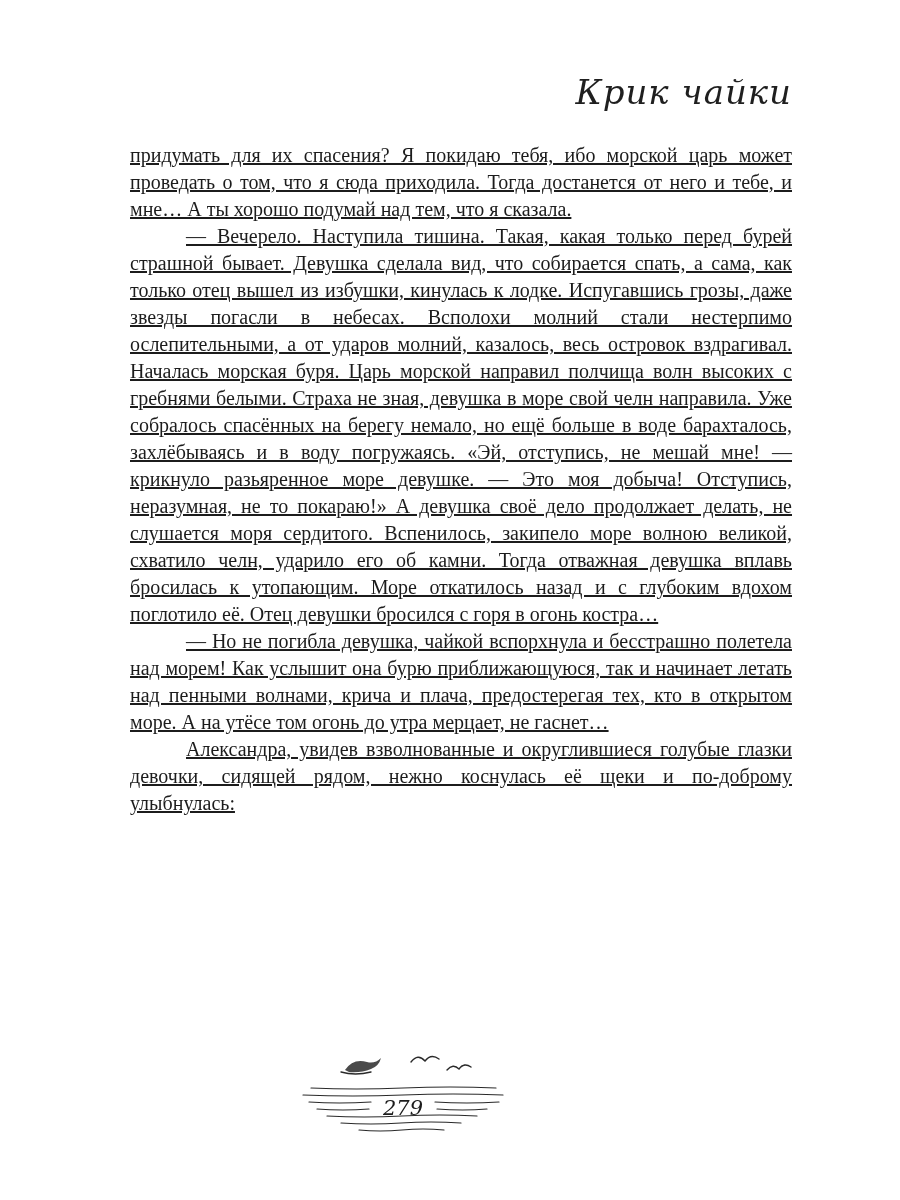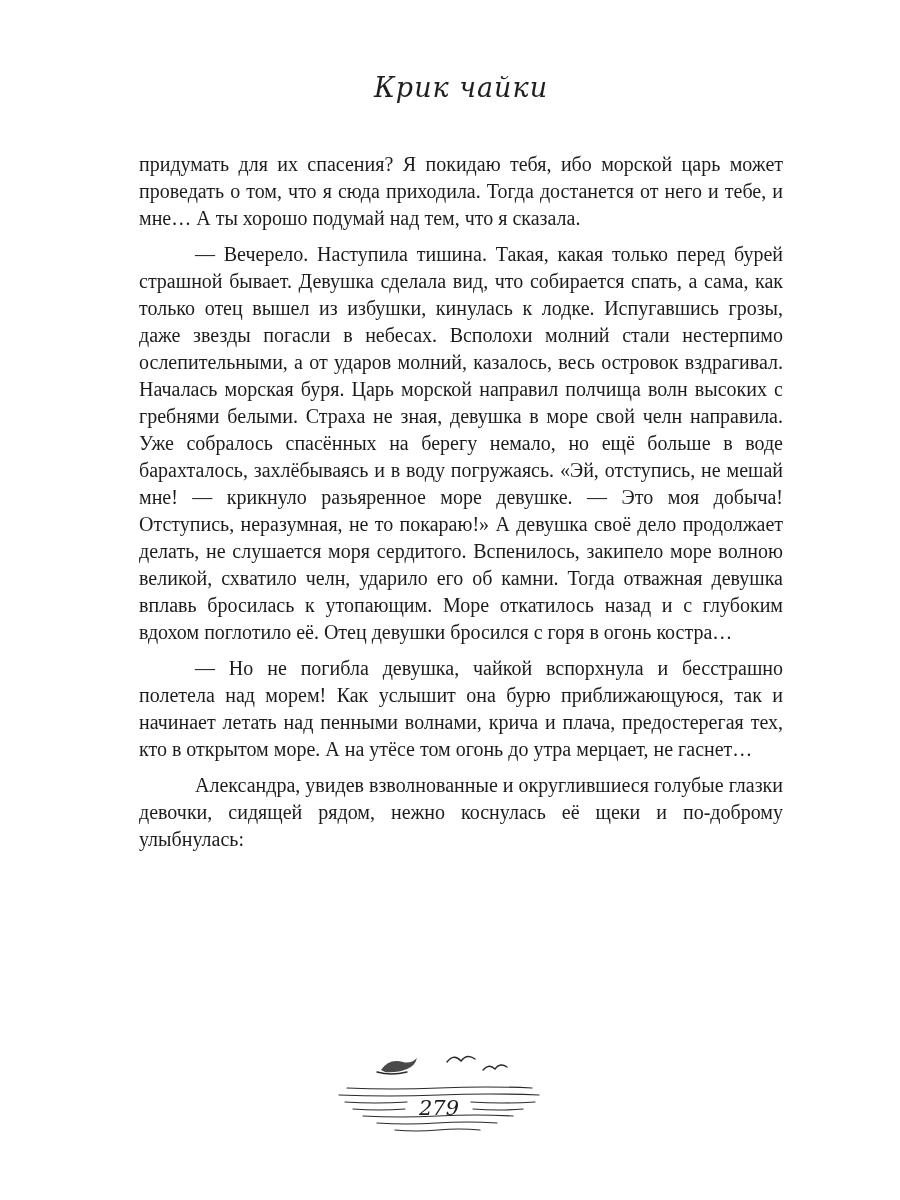--- a/index.html
+++ b/index.html
@@ -18,54 +18,54 @@
     width: 900px;
     height: 1200px;
     background: #ffffff;
     overflow: hidden;
   }
   .running-header {
     position: absolute;
     top: 72px;
     left: 130px;
     width: 662px;
-    text-align: center;
+    text-align: right;
     font-family: "DejaVu Serif", serif;
     font-style: italic;
-    font-size: 27px;
+    font-size: 34px;
     letter-spacing: 1px;
     color: #1f1f1f;
   }
   .content {
     position: absolute;
     top: 142px;
     left: 130px;
     width: 662px;
     text-align: justify;
     font-size: 20px;
     line-height: 27px;
     color: #1c1c1c;
   }
   .content p {
-    margin: 9px;
+    margin: 0;
     text-indent: 56px;
     hyphens: auto;
+    text-decoration: underline;
     -webkit-hyphens: auto;
   }
   .content p.no-indent {
     text-indent: 0;
   }
   .illustration-wrap {
     position: absolute;
     left: 0;
     top: 1048px;
     width: 805px;
     display: flex;
     justify-content: center;
-    padding-left: 36px;
   }
   .pageno {
     font-family: "DejaVu Serif", serif;
     font-style: italic;
     font-size: 21px;
     fill: #1c1c1c;
   }
 </style>
 </head>
 <body>

